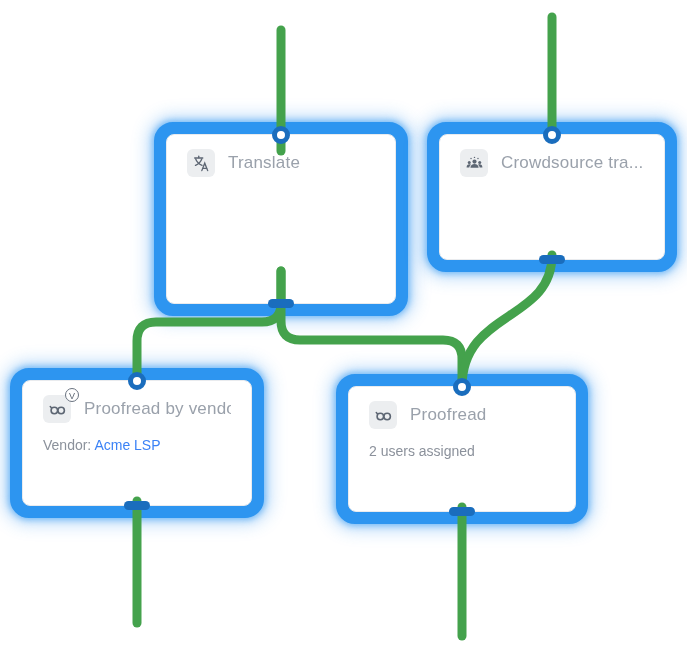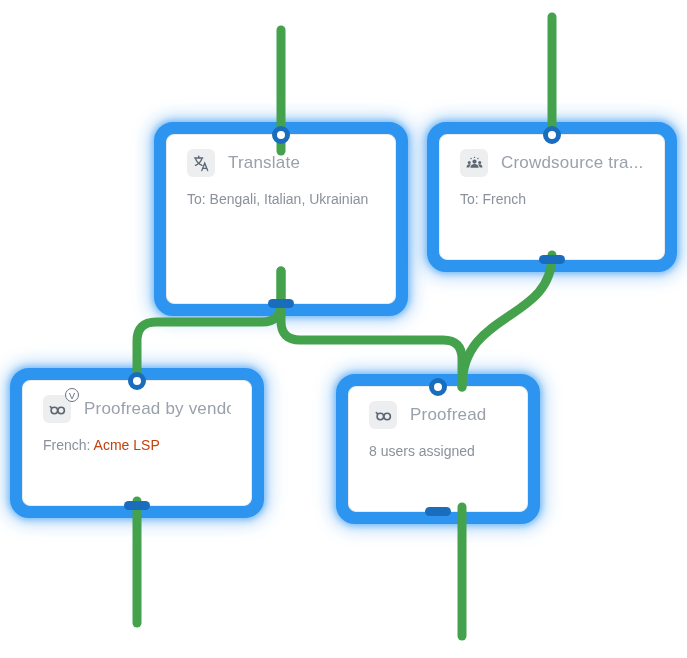--- a/index.html
+++ b/index.html
@@ -51,42 +51,42 @@
     font-size:9px;line-height:14px;text-align:center;
     color:#5d6673;box-sizing:border-box;
   }
   .title{
     font-size:17px;color:#9aa1ab;letter-spacing:.2px;
     white-space:nowrap;overflow:hidden;
   }
   .line{
     margin-top:14px;font-size:14px;color:#8b919b;white-space:nowrap;
   }
-  .vendor-name{color:#c2410c;}
+  .vendor-name{color:#3b82f6;}
 
   
   .port-top{
     position:absolute;z-index:3;
     width:18px;height:18px;border-radius:50%;
     background:#ffffff;border:5px solid #1a6dbd;
     box-sizing:border-box;
     left:calc(50% - 9px);top:-9px;
   }
   .port-bottom{
     position:absolute;z-index:3;
     width:26px;height:9px;border-radius:5px;
     background:#1a6dbd;
     left:calc(50% - 13px);bottom:-5px;
   }
 
   
   #node-translate        {left:154px;top:122px;width:254px;height:194px;}
   #node-crowdsource      {left:427px;top:122px;width:250px;height:150px;}
   #node-proofread-vendor {left:10px; top:368px;width:254px;height:150px;}
-  #node-proofread        {left:336px;top:374px;width:204px;height:150px;}
+  #node-proofread        {left:336px;top:374px;width:252px;height:150px;}
 
   .icon-svg{display:block;}
 </style>
 </head>
 <body>
 
 <div class="canvas">
 
   <div class="node" id="node-translate">
     <span class="port-top"></span>
@@ -99,21 +99,20 @@
               <path d="M3.4 5 H13.6"></path>
               <path d="M12.3 6.3 C10.9 10.3 8 12.9 4.4 14.4"></path>
               <path d="M4.7 6.3 C6.1 10.3 9 12.9 12.6 14.4"></path>
               <path d="M12.4 21 L16.1 11.6 L19.8 21"></path>
               <path d="M13.7 18.1 H18.5"></path>
             </g>
           </svg>
         </span>
         <span class="title">Translate</span>
       </div>
-      <div class="line">To: Bengali, Italian, Ukrainian</div>
     </div>
     <span class="port-bottom"></span>
   </div>
 
   <div class="node" id="node-crowdsource">
     <span class="port-top"></span>
     <div class="card">
       <div class="head">
         <span class="iconbox">
           <svg class="icon-svg" viewBox="0 0 24 24" width="19" height="19" fill="#5d6673">
@@ -123,62 +122,61 @@
             <circle cx="18.6" cy="10.6" r="1.9"></circle>
             <path d="M2 16.9c0-2.3 1.5-3.8 3.4-3.8.8 0 1.5.2 2.1.6-1.3 1-2 2.4-2 3.2z"></path>
             <path d="M22 16.9c0-2.3-1.5-3.8-3.4-3.8-.8 0-1.5.2-2.1.6 1.3 1 2 2.4 2 3.2z"></path>
             <circle cx="7.6" cy="5.6" r="0.9"></circle>
             <circle cx="16.4" cy="5.6" r="0.9"></circle>
             <circle cx="12" cy="4.3" r="0.9"></circle>
           </svg>
         </span>
         <span class="title">Crowdsource tra...</span>
       </div>
-      <div class="line">To: French</div>
     </div>
     <span class="port-bottom"></span>
   </div>
 
   <div class="node" id="node-proofread-vendor">
     <span class="port-top"></span>
     <div class="card">
       <div class="head">
         <span class="iconbox">
           <svg class="icon-svg" viewBox="0 0 24 24" width="19" height="19">
             <g fill="none" stroke="#5d6673" stroke-width="2">
               <circle cx="8" cy="13.2" r="4.1"></circle>
               <circle cx="16.6" cy="13.2" r="4.1"></circle>
               <path d="M4.2 9.7 L2.9 8.3" stroke-linecap="round"></path>
             </g>
           </svg>
           <span class="vbadge">V</span>
         </span>
         <span class="title">Proofread by vendor</span>
       </div>
-      <div class="line"><span>French: </span><span class="vendor-name">Acme LSP</span></div>
+      <div class="line"><span>Vendor: </span><span class="vendor-name">Acme LSP</span></div>
     </div>
     <span class="port-bottom"></span>
   </div>
 
   <div class="node" id="node-proofread">
     <span class="port-top"></span>
     <div class="card">
       <div class="head">
         <span class="iconbox">
           <svg class="icon-svg" viewBox="0 0 24 24" width="19" height="19">
             <g fill="none" stroke="#5d6673" stroke-width="2">
               <circle cx="8" cy="13.2" r="4.1"></circle>
               <circle cx="16.6" cy="13.2" r="4.1"></circle>
               <path d="M4.2 9.7 L2.9 8.3" stroke-linecap="round"></path>
             </g>
           </svg>
         </span>
         <span class="title">Proofread</span>
       </div>
-      <div class="line">8 users assigned</div>
+      <div class="line">2 users assigned</div>
     </div>
     <span class="port-bottom"></span>
   </div>
 
   <svg class="connectors">
     <path d="M281 30 V151"></path>
     <path d="M552 17 V135"></path>
     <path d="M281 271 V303 Q281 322 262 322 H156 Q137 322 137 341 V381"></path>
     <path d="M281 271 V321 Q281 340 300 340 H443 Q462 340 462 359 V387"></path>
     <path d="M552 255 C552 322 462 310 462 387"></path>

